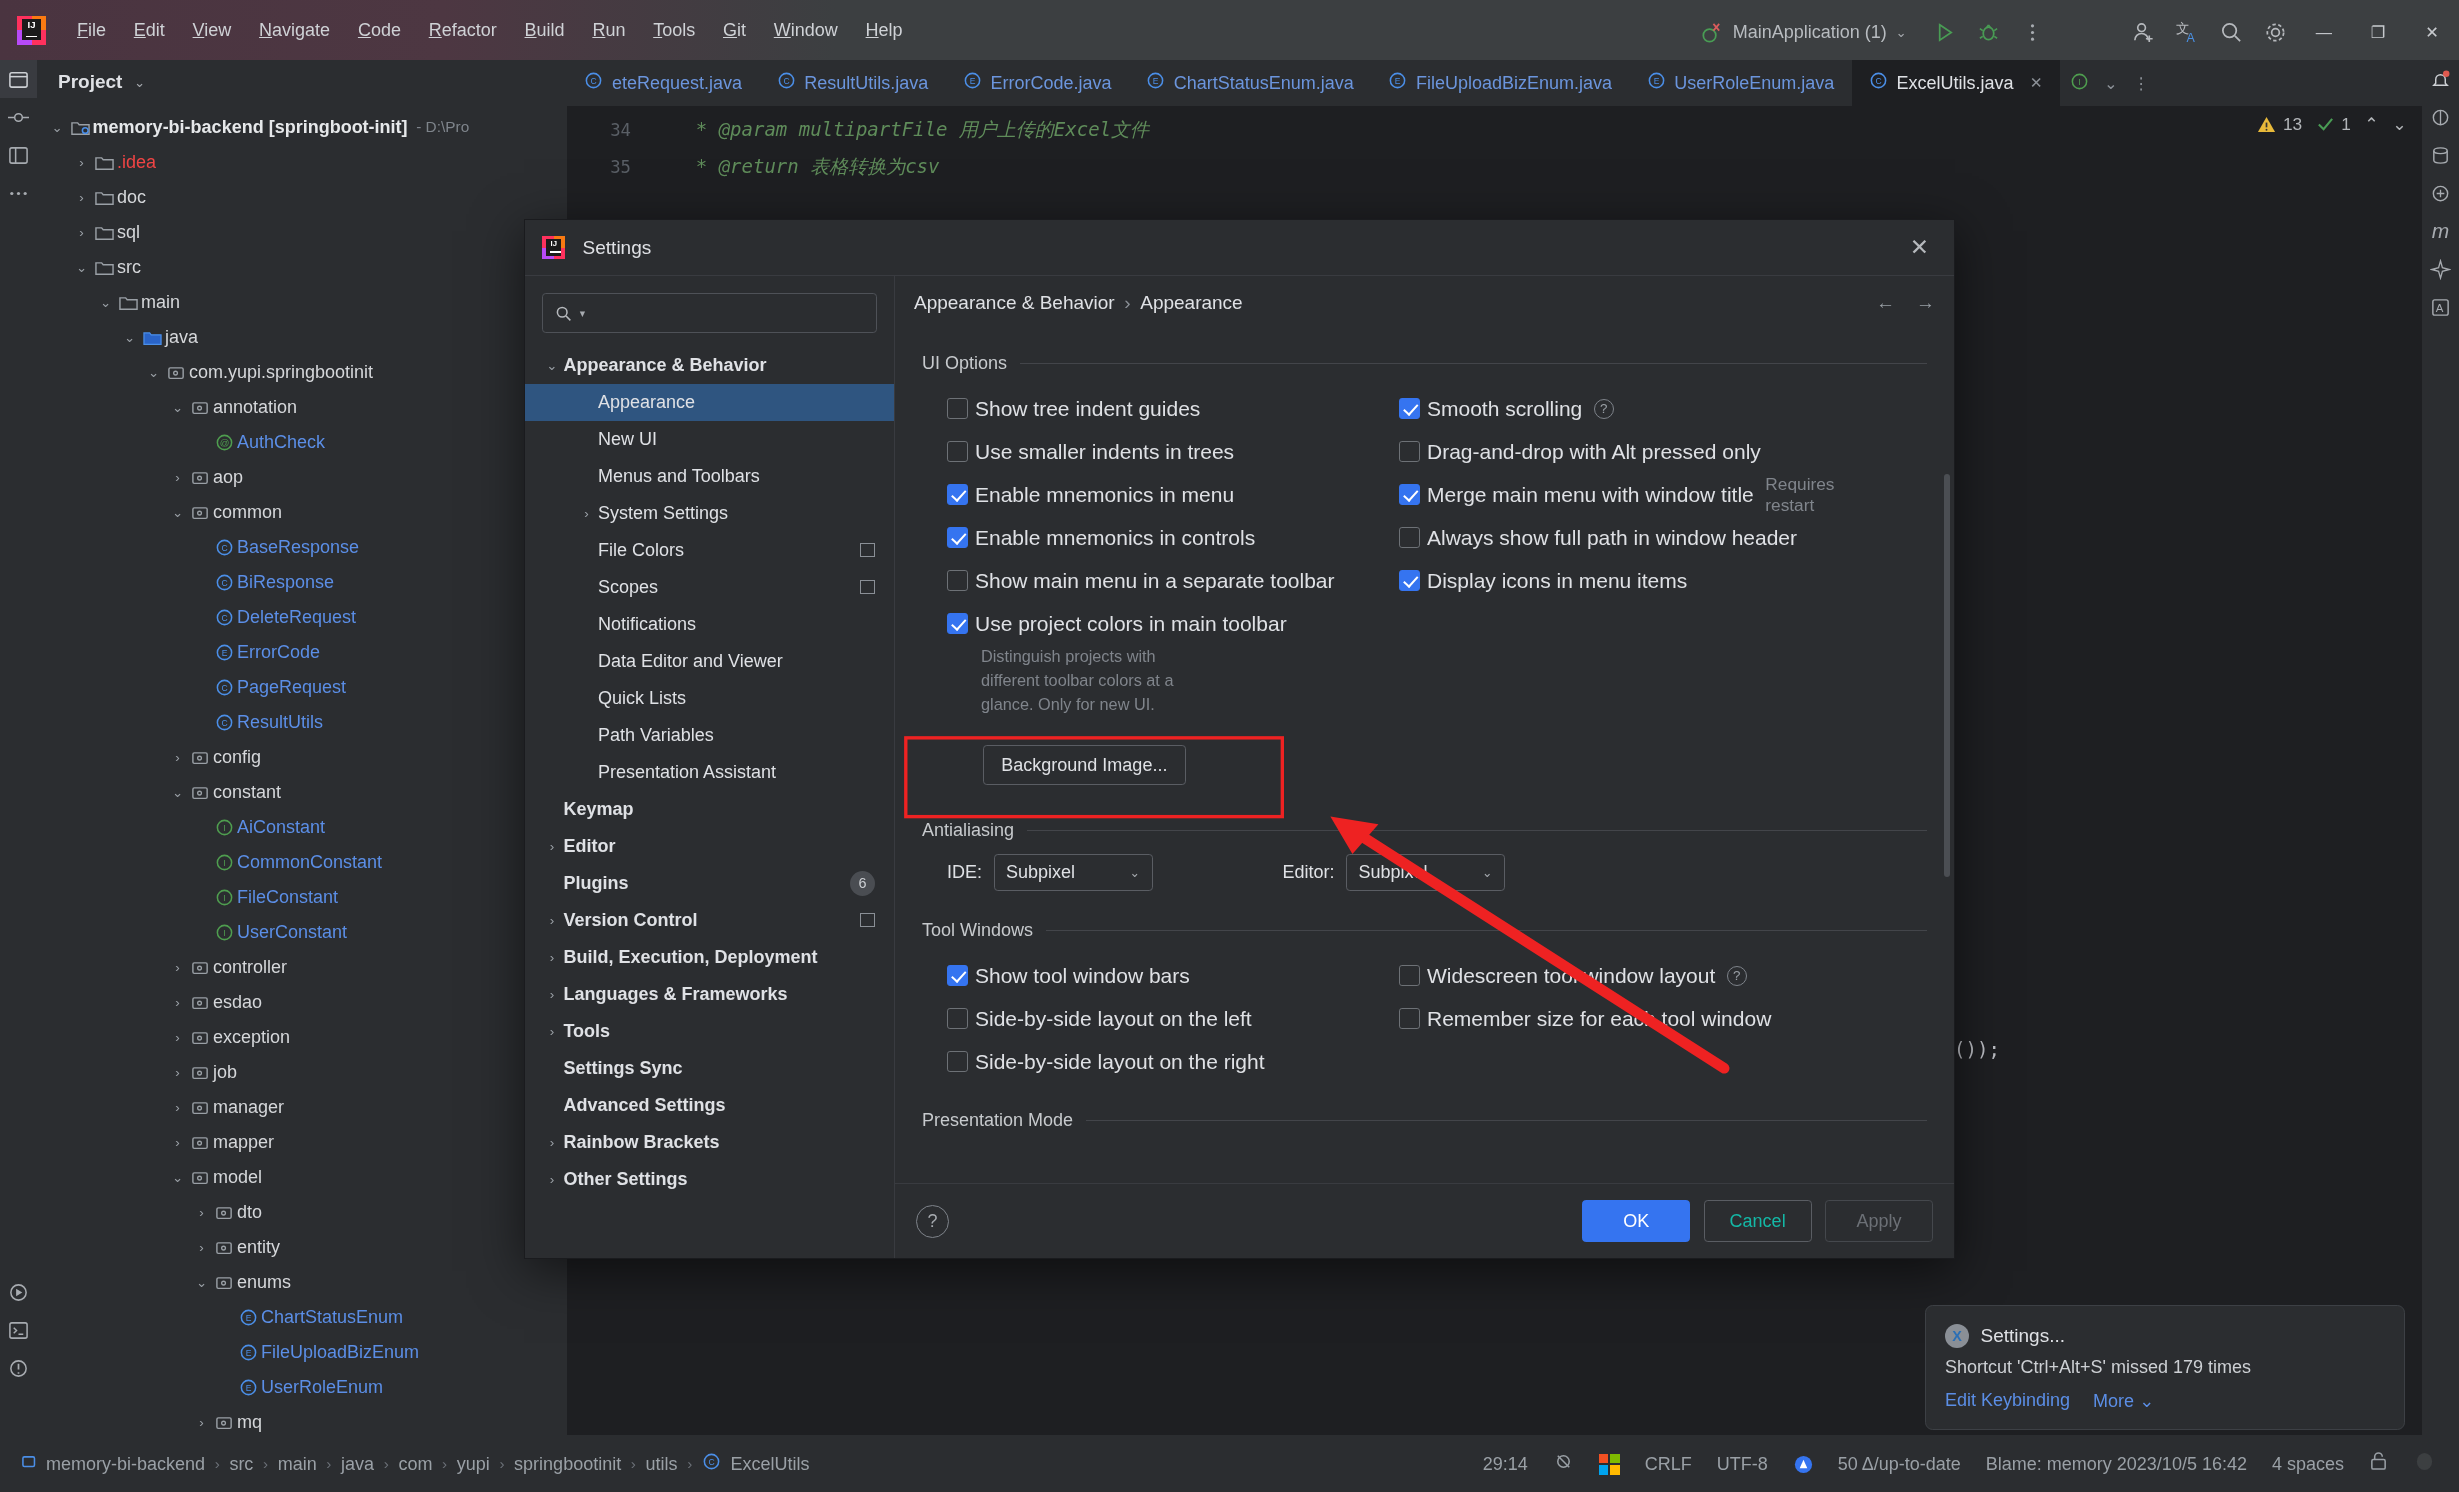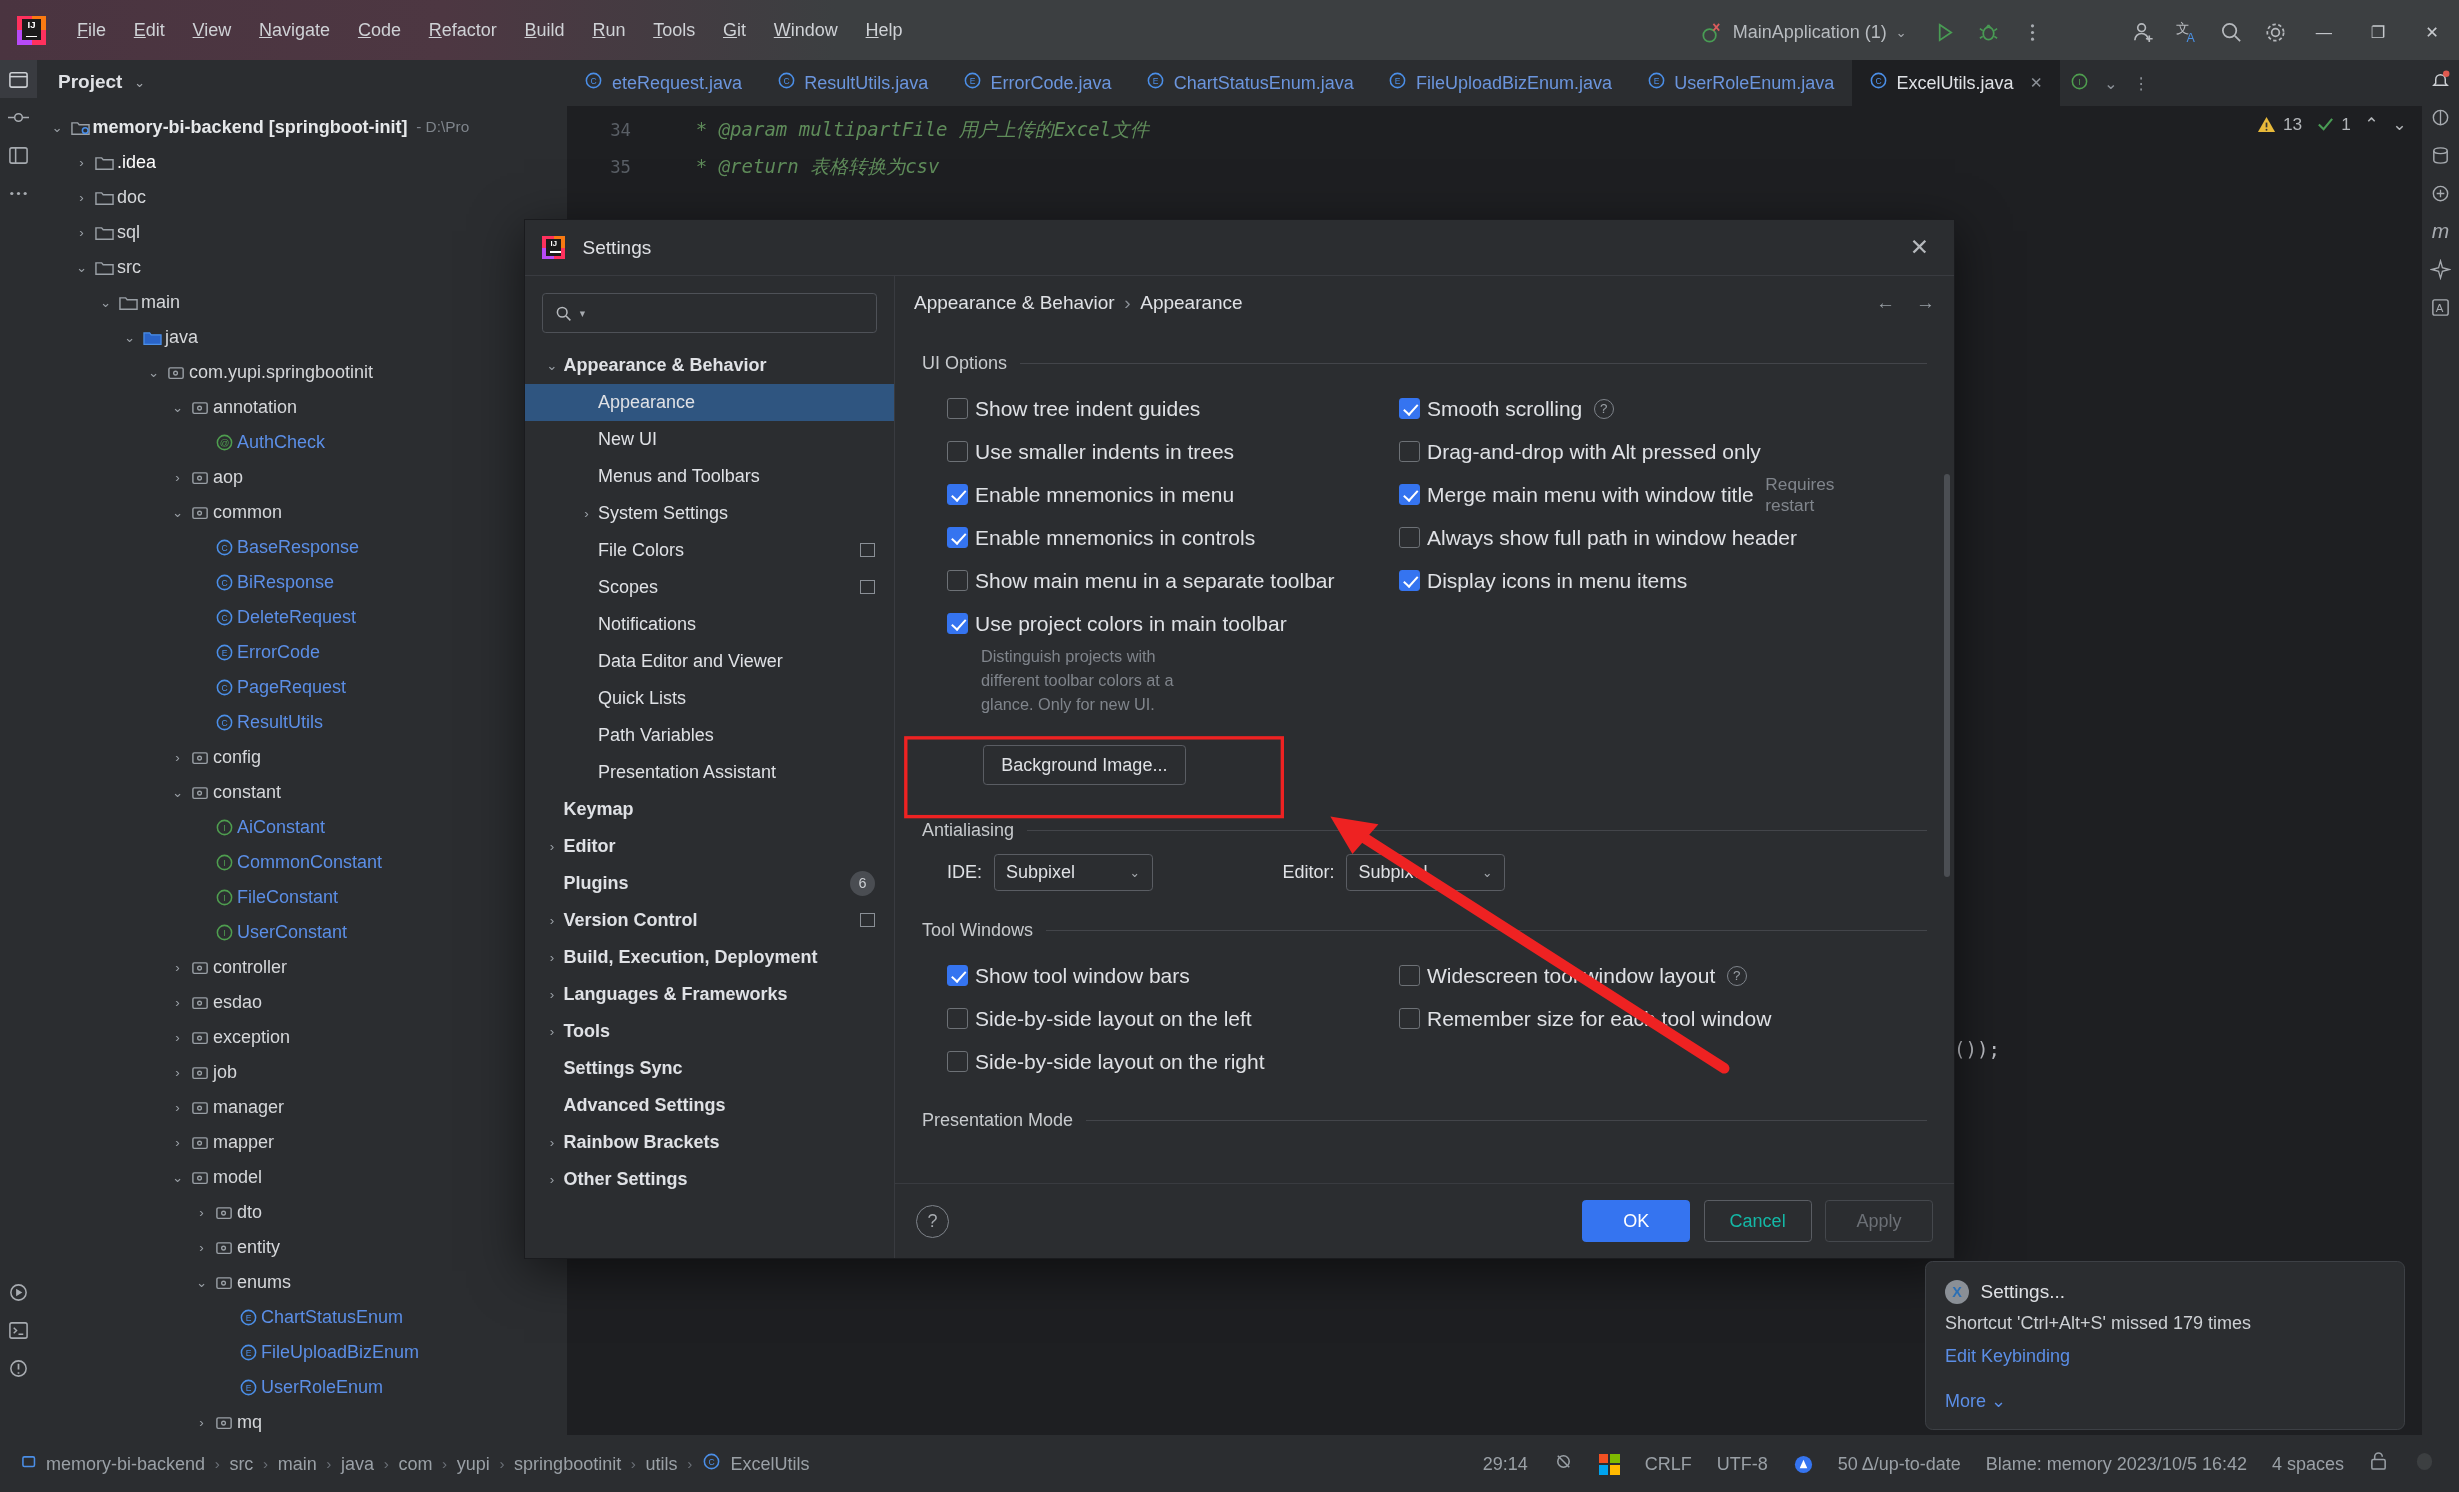--- a/index.html
+++ b/index.html
@@ -58,21 +58,21 @@
   .proj-header { height: 44px; display: flex; align-items: center; padding-left: 21px; }
   .proj-header .t { color: #dfe1e5; font-size: 19px; font-weight: bold; }
   .proj-header .chev { margin-left: 11.5px; color: #a7abb0; font-size: 13.4px; }
   .tree { padding-top: 5.8px; font-size: 18px; color: #d5d7da; }
   .node { display: flex; align-items: center; height: 35px; white-space: nowrap; }
   .arrow { width: 21px; text-align: center; color: #9aa0a6; font-size: 13.4px; flex: none; }
   .ico { width: 25px; flex: none; display: flex; align-items: center; justify-content: center; }
   .lbl { color: #d5d7da; }
   .lbl.bold { font-weight: bold; color: #e6e8ea; }
   .lbl.blue { color: #5b8ee6; }
-  .lbl.dim { color: #ffffff; }
+  .lbl.dim { color: #ef4444; }
   .sub { color: #7e848b; font-size: 15.4px; margin-left: 8.6px; }
 
   
   .editor-area { position: absolute; left: 567px; top: 60px; right: 37px; bottom: 58px; background: #1e1f22; }
   .tabbar { height: 46px; display: flex; align-items: center; background: #2b2d30; position: relative; }
   .tab { display: flex; align-items: center; gap: 8.6px; padding: 0 17.3px; height: 46px; font-size: 18px; color: #6b95dd; white-space: nowrap; }
   .tab.active { background: #1e1f22; color: #dfe1e5; }
   .tab .close { color: #8a8f96; margin-left: 7.7px; font-size: 15.4px; }
   .code { position: absolute; left: 0; top: 46px; right: 0; bottom: 0; background: #1e1f22; font-family: "DejaVu Sans Mono", monospace; font-size: 19px; }
   .cline { display: flex; height: 37px; align-items: center; }
@@ -160,21 +160,21 @@
   
   .annot { position: absolute; left: 0; top: 0; width: 2459px; height: 1493px; pointer-events: none; }
 
   
   .notif {
     position: absolute; right: 54px; bottom: 63px; width: 480px; background: #2b2d30;
     border: 1px solid #3d4045; border-radius: 7.7px; padding: 17.3px 19px;
   }
   .notif .nt { display: flex; align-items: center; gap: 11.5px; color: #dfe1e5; font-size: 19px; }
   .notif .nb { color: #cdd0d4; font-size: 18px; margin-top: 9.6px; }
-  .notif .na2 { display: flex; gap: 23px; margin-top: 11.5px; color: #5b8ee6; font-size: 18px; flex-direction: column; }
+  .notif .na2 { display: flex; gap: 23px; margin-top: 11.5px; color: #5b8ee6; font-size: 18px; }
   .kpx { width: 24px; height: 24px; border-radius: 50%; background: #8a8f96; color: #2b6fb5;
          font-size: 14.4px; font-weight: bold; display: flex; align-items: center; justify-content: center; flex: none; }
 
   
   .status { position: absolute; left: 0; bottom: 0; width: 2459px; height: 58px; background: #2b2d30;
             display: flex; align-items: center; font-size: 18px; color: #9aa0a6; }
   .bcrumb { display: flex; align-items: center; margin-left: 21px; gap: 9.6px; }
   .bcrumb .bi { color: #9aa0a6; }
   .bcrumb .bs { color: #6b7077; font-size: 15.4px; }
   .st-right { margin-left: auto; display: flex; align-items: center; gap: 25px; margin-right: 23px; }

